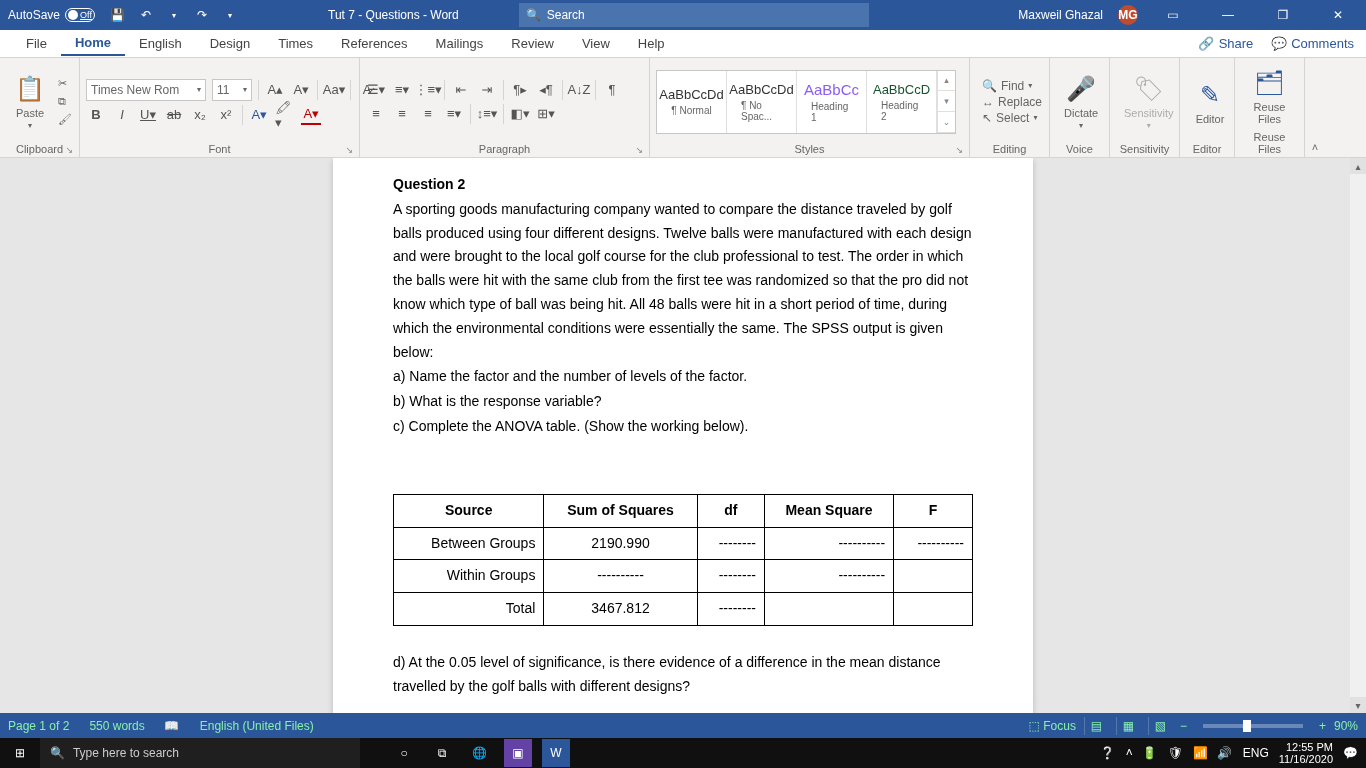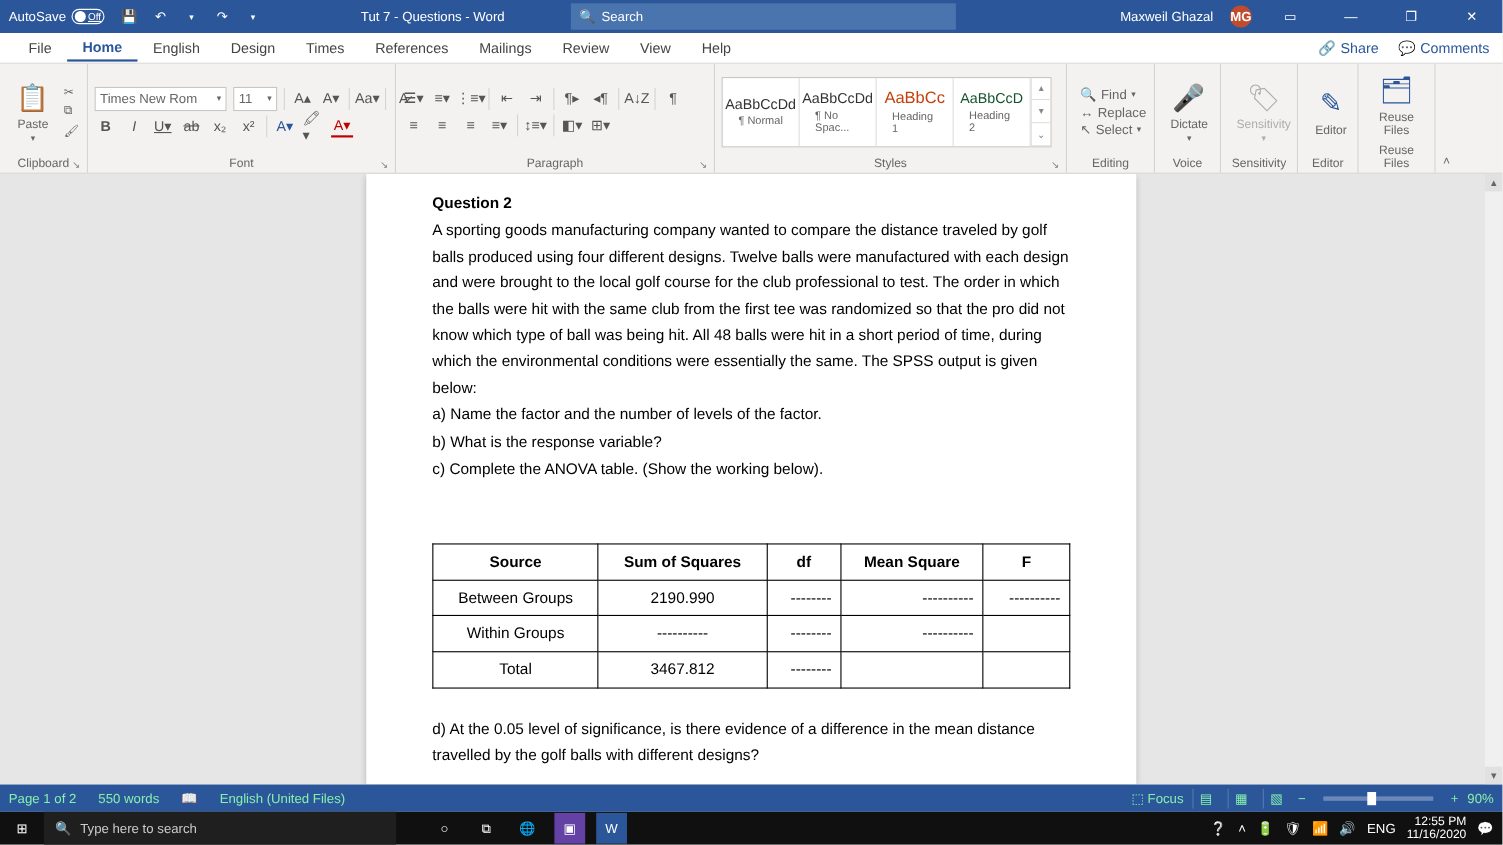--- a/index.html
+++ b/index.html
@@ -51,21 +51,21 @@
 .editing-col { display:flex; flex-direction:column; gap:2px; font-size:12px; padding:4px 6px; }
 .editing-row { display:flex; align-items:center; gap:4px; cursor:pointer; }
 
 
 .doc-area { background:#e6e6e6; height:555px; position:relative; display:flex; justify-content:center; overflow:hidden; }
 .page { background:#fff; width:700px; box-shadow:0 2px 6px rgba(0,0,0,0.2); margin-top:0; padding:15px 60px 30px; font-family:"Times New Roman",serif; font-size:14px; color:#000; line-height:1.7; }
 .page .q-title { font-weight:bold; }
 .page p { margin-bottom:1px; }
 .anova { border-collapse:collapse; margin-top:55px; width:100%; }
 .anova td,.anova th { border:1px solid #000; padding:4px 8px; font-size:14px; text-align:center; }
-.anova td:first-child { text-align:center;margin-top:44px; }
+.anova td:first-child { text-align:right;margin-top:44px; }
 .vscroll { position:absolute; right:0; top:0; width:16px; height:100%; background:#f0f0f0; }
 .vscroll .up,.vscroll .down { width:16px; height:16px; background:#e1e1e1; position:absolute; display:flex; align-items:center; justify-content:center; font-size:10px; color:#666; cursor:pointer; }
 .vscroll .up { top:0; } .vscroll .down { bottom:0; }
 
 
 .statusbar { background:#2b579a; height:25px; display:flex; align-items:center; color:#86efac; font-size:12px; padding:0 8px; }
 .statusbar .st-item { margin-right:20px; cursor:pointer; }
 .statusbar .right { margin-left:auto; display:flex; align-items:center; gap:8px; }
 .view-btn { width:24px; height:18px; display:flex; align-items:center; justify-content:center; cursor:pointer; border-left:1px solid rgba(255,255,255,0.2); }
 .zoom-slider { width:100px; height:4px; background:rgba(255,255,255,0.3); position:relative; margin:0 8px; }
@@ -224,21 +224,21 @@
       <div class="styles-gallery">
         <div class="style-item">
             <span class="style-preview">AaBbCcDd</span>
             <span class="style-name">¶ Normal</span>
           </div>
         <div class="style-item">
             <span class="style-preview">AaBbCcDd</span>
             <span class="style-name">¶ No Spac...</span>
           </div>
         <div class="style-item">
-            <span class="style-preview" style="color:#c2410c;font-size:15px;">AaBbCc</span>
+            <span class="style-preview" style="color:#8b5cf6;font-size:15px;">AaBbCc</span>
             <span class="style-name">Heading 1</span>
           </div>
         <div class="style-item">
             <span class="style-preview" style="color:#14532d;">AaBbCcD</span>
             <span class="style-name">Heading 2</span>
           </div>
         <div class="style-scroll">
           <div>▴</div>
           <div>▾</div>
           <div>⌄</div>

